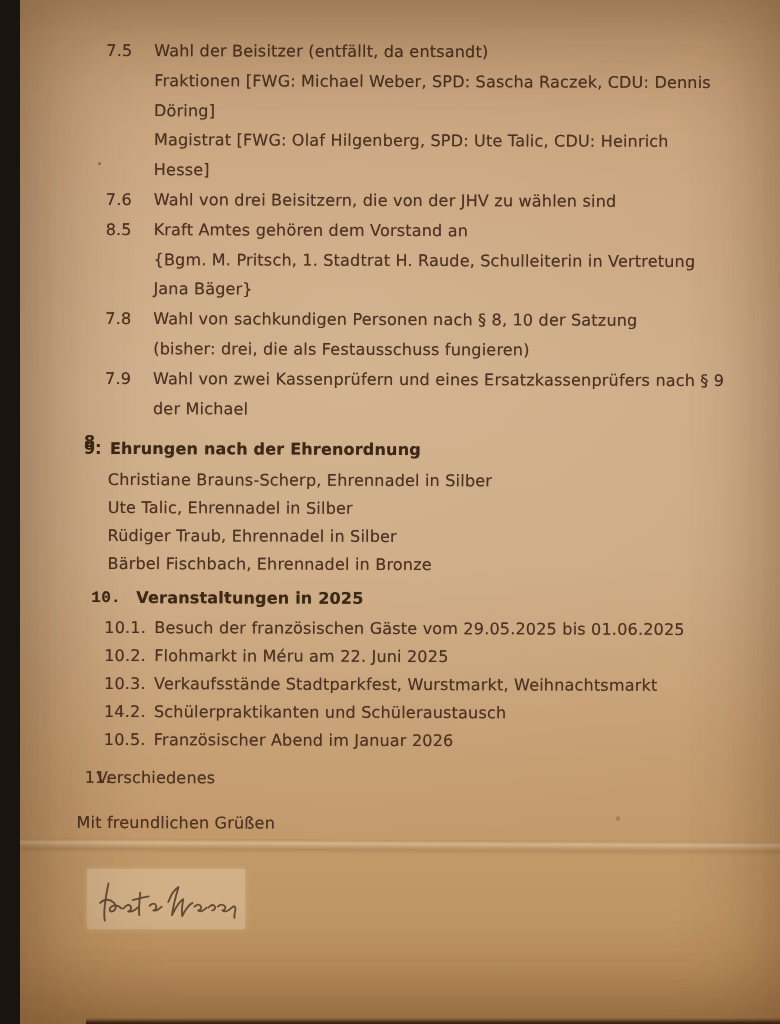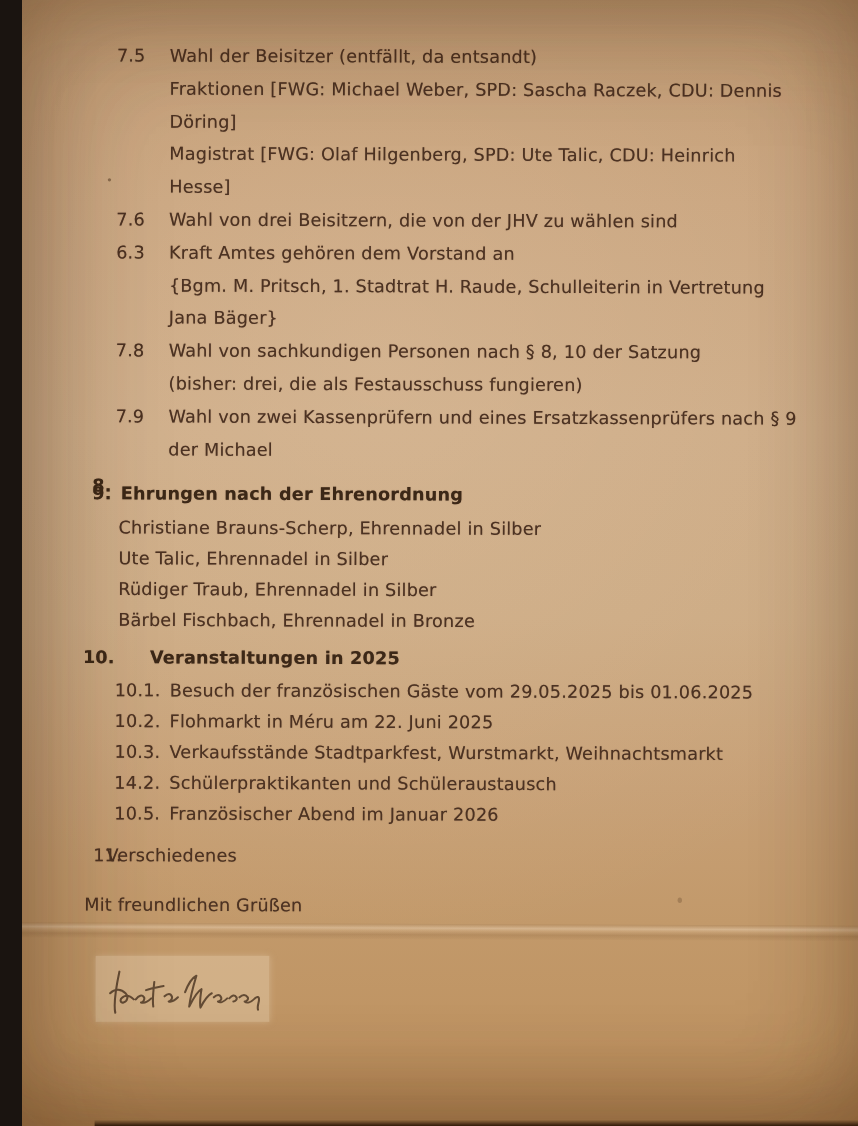--- a/index.html
+++ b/index.html
@@ -65,21 +65,21 @@
     letter-spacing:0.2px;
     text-shadow:0 0 0.7px rgba(76,50,34,0.55);
   }
   .row{position:relative;line-height:29.8px;white-space:nowrap;}
   .row .num{position:absolute;top:0;}
 
   .r-sub{padding-left:133px;}   .r-sub .num{left:85px;}
   .r-cont{padding-left:133px;}
   .r-h{padding-left:90px;line-height:30px;font-weight:bold;color:#3c2817;} .r-h .num{left:64px;}
   .r-hon{padding-left:88px;line-height:28px;}
-  .r-h10{padding-left:117px;line-height:30px;font-weight:bold;color:#3c2817;} .r-h10 .num{left:56px;}
+  .r-h10{padding-left:117px;line-height:30px;font-weight:bold;color:#3c2817;} .r-h10 .num{left:72px;font-family:Liberation Mono, monospace;}
   .r-sub10{padding-left:135px;line-height:28px;} .r-sub10 .num{left:85px;text-align:center;}
   .r-plain{padding-left:78px;line-height:28px;} .r-plain .num{left:66px;}
   .closing{padding-left:58px;line-height:28px;}
 
   .mt4{margin-top:4px;} .mt11{margin-top:11px;} .mt2{margin-top:2px;}
   .mt5{margin-top:5px;} .mt1{margin-top:1px;} .mt10{margin-top:10px;} .mt17{margin-top:17px;}
 
   .sig-patch{
     position:absolute;left:67px;top:869px;width:158px;height:60px;
     background:rgba(236,215,186,0.40);
@@ -99,21 +99,21 @@
 <div class="photo">
   <div class="sheen"></div>
 
   <div class="doc">
     <div class="row r-sub"><span class="num">7.5</span><span class="txt">Wahl der Beisitzer (entfällt, da entsandt)</span></div>
     <div class="row r-cont"><span class="txt">Fraktionen [FWG: Michael Weber, SPD: Sascha Raczek, CDU: Dennis</span></div>
     <div class="row r-cont"><span class="txt">Döring]</span></div>
     <div class="row r-cont"><span class="txt">Magistrat [FWG: Olaf Hilgenberg, SPD: Ute Talic, CDU: Heinrich</span></div>
     <div class="row r-cont"><span class="txt">Hesse]</span></div>
     <div class="row r-sub"><span class="num">7.6</span><span class="txt">Wahl von drei Beisitzern, die von der JHV zu wählen sind</span></div>
-    <div class="row r-sub"><span class="num">6.3</span><span class="txt">Kraft Amtes gehören dem Vorstand an</span></div>
+    <div class="row r-sub"><span class="num">8.5</span><span class="txt">Kraft Amtes gehören dem Vorstand an</span></div>
     <div class="row r-cont"><span class="txt">{Bgm. M. Pritsch, 1. Stadtrat H. Raude, Schulleiterin in Vertretung</span></div>
     <div class="row r-cont"><span class="txt">Jana Bäger}</span></div>
     <div class="row r-sub"><span class="num">7.8</span><span class="txt">Wahl von sachkundigen Personen nach § 8, 10 der Satzung</span></div>
     <div class="row r-cont"><span class="txt">(bisher: drei, die als Festausschuss fungieren)</span></div>
     <div class="row r-sub"><span class="num">7.9</span><span class="txt">Wahl von zwei Kassenprüfern und eines Ersatzkassenprüfers nach § 9</span></div>
     <div class="row r-cont"><span class="txt">der Michael</span></div>
 
     <div class="row r-h mt4"><span class="num">8.</span></div>
 
     <div class="row r-h mt11"><span class="num">9.</span><span class="txt">Ehrungen nach der Ehrenordnung</span></div>

